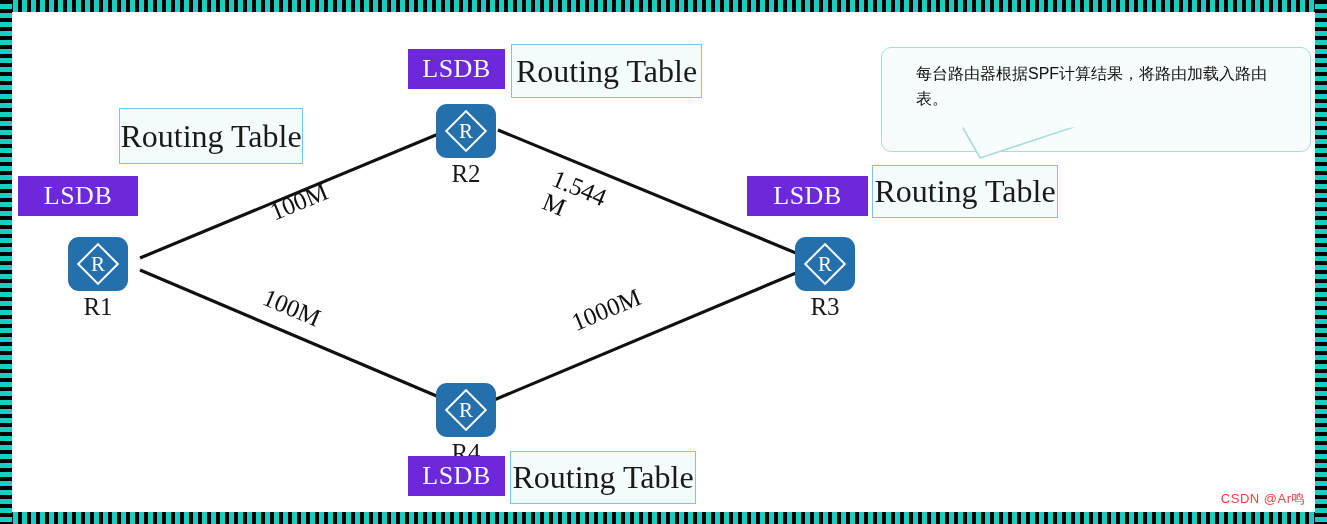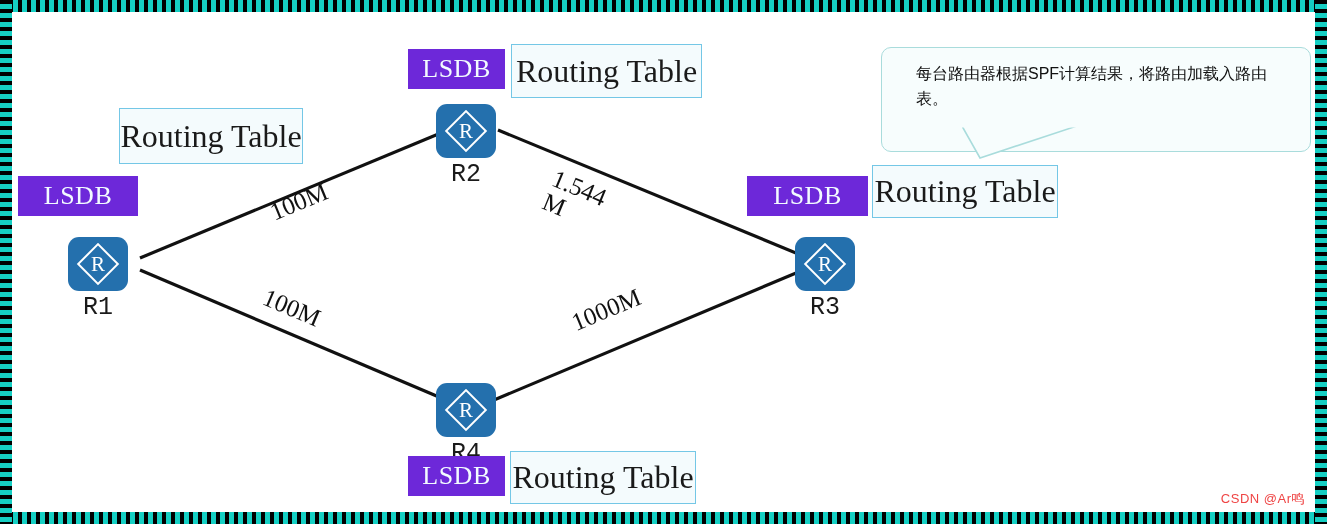--- a/index.html
+++ b/index.html
@@ -102,21 +102,21 @@
     font-family: "Liberation Serif", "DejaVu Serif", serif;
   }
   .router-name {
     position: absolute;
     left: -30px;
     top: 56px;
     width: 120px;
     text-align: center;
     font-size: 25px;
     color: #1a1a1a;
-    font-family: Liberation Mono, monospace;
+    font-family: Liberation Serif, serif;
   }
 
   
   .lsdb {
     position: absolute;
     background: #6d28d9;
     color: #f2fbff;
     font-size: 26px;
     font-family: "Liberation Serif", "DejaVu Serif", serif;
     text-align: center;

